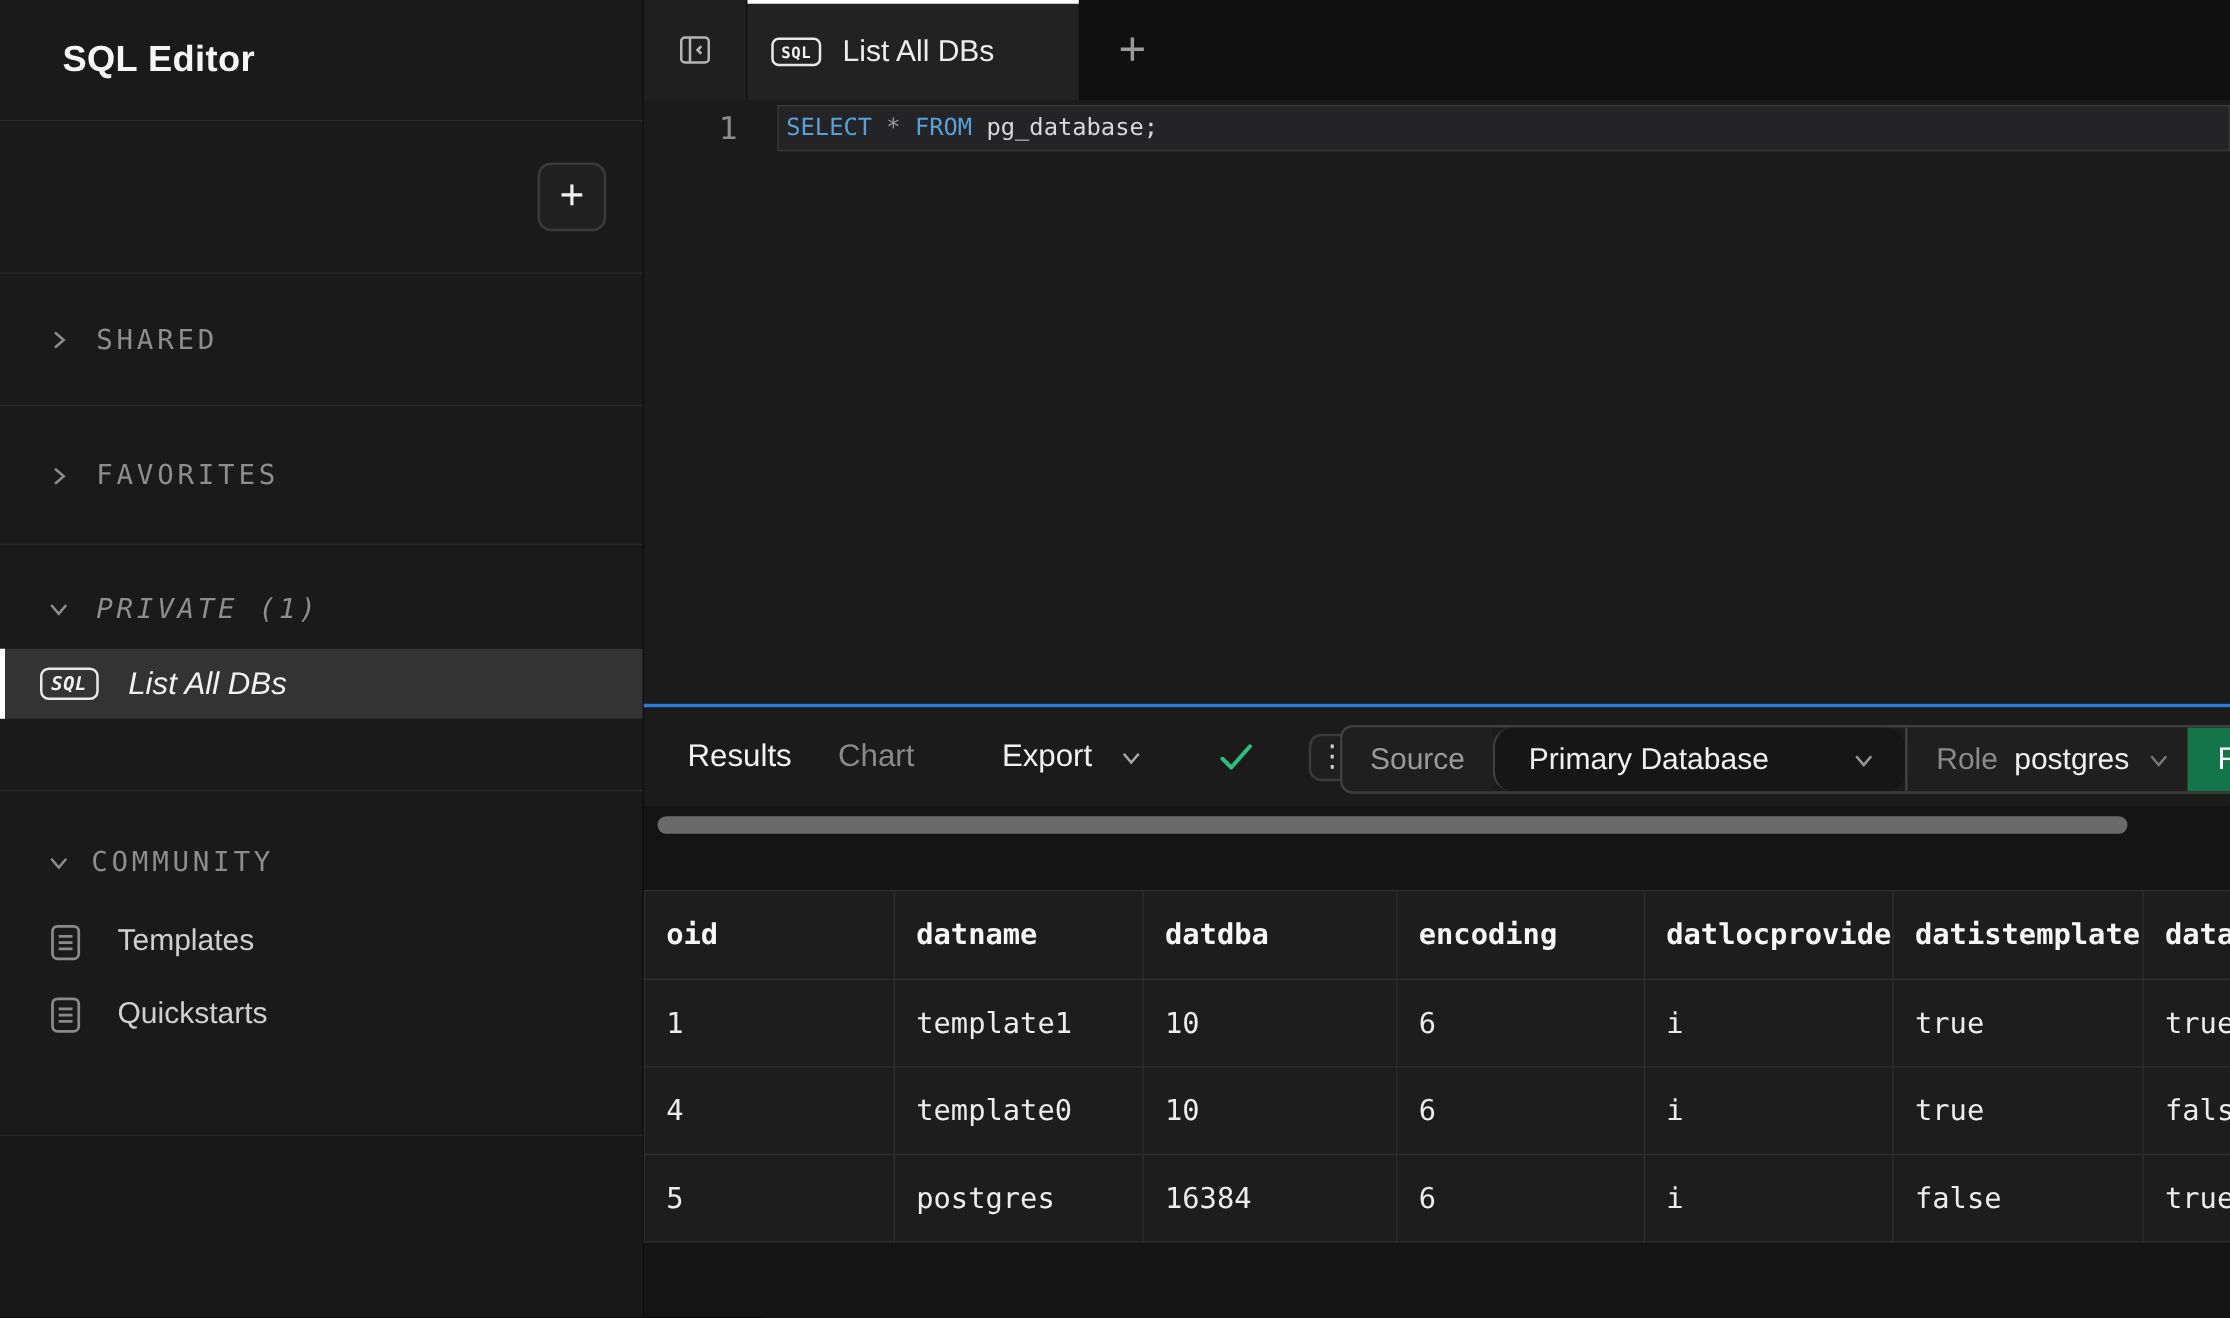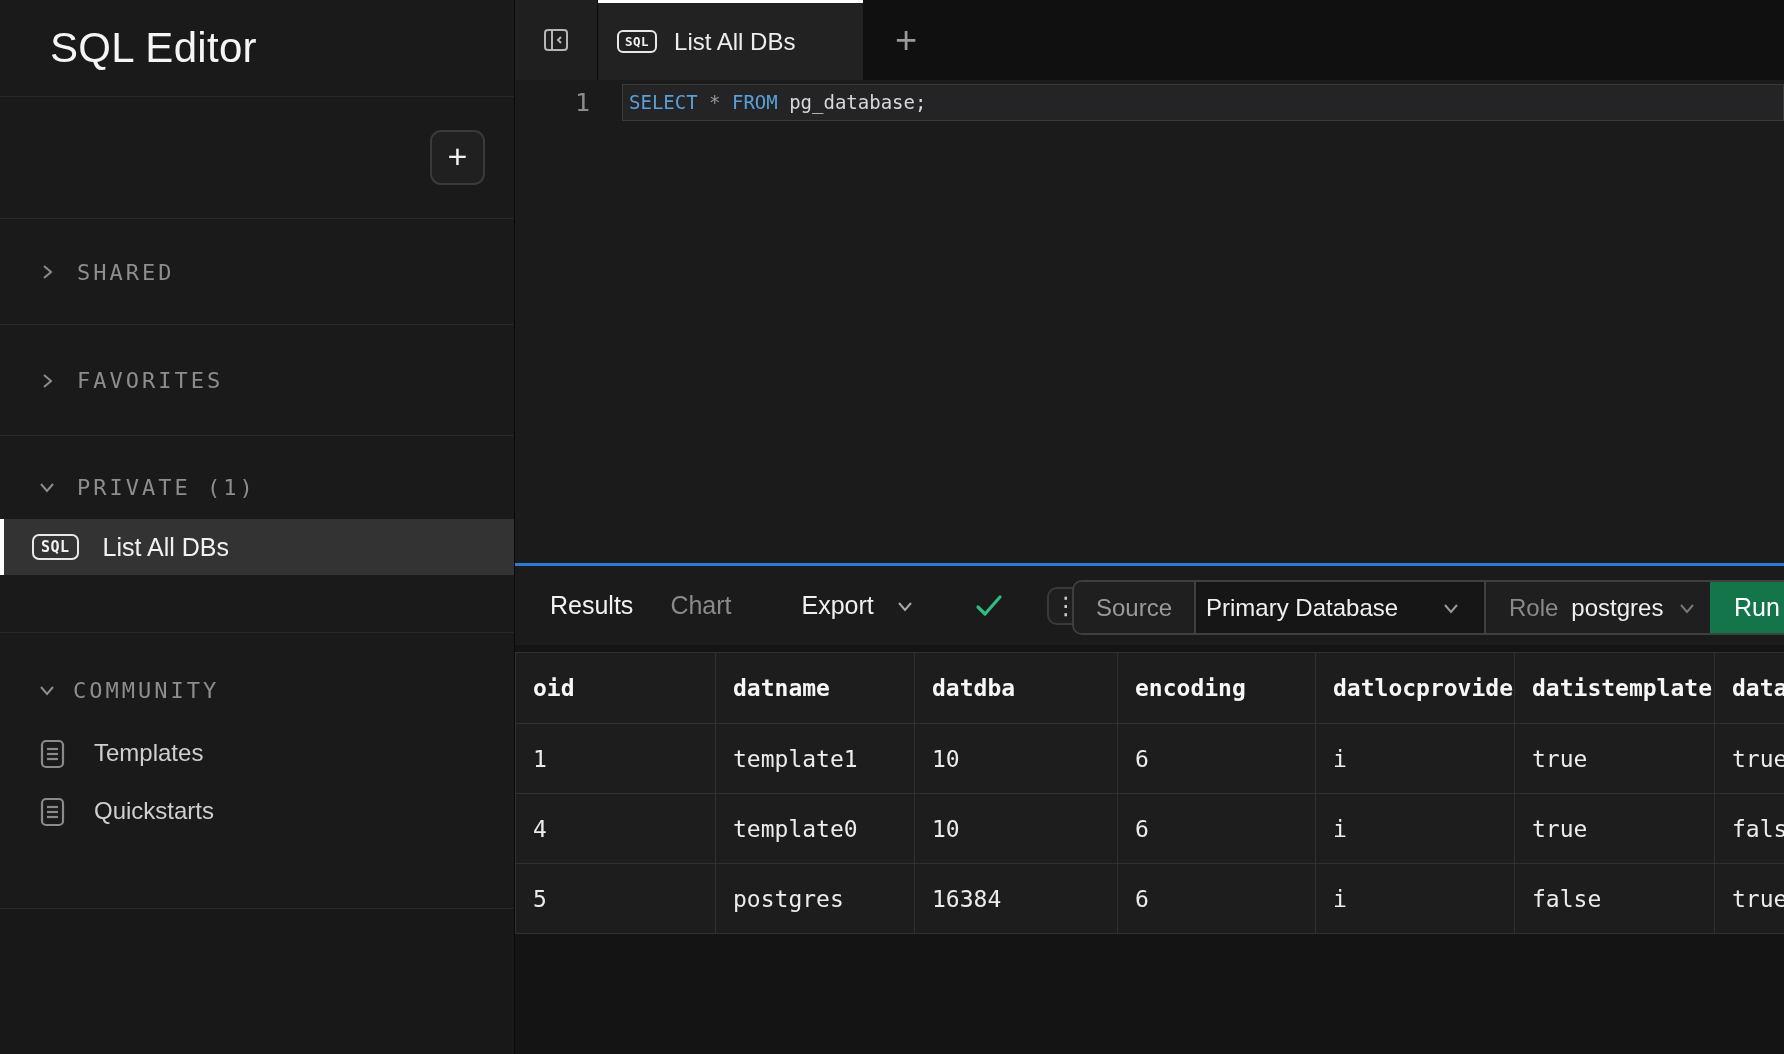--- a/index.html
+++ b/index.html
@@ -6,38 +6,38 @@
   .app {
     position:relative; width:1784px; height:1054px; overflow:hidden;
     background:#141414; font-family:"Liberation Sans", sans-serif;
     -webkit-font-smoothing:antialiased;
   }
   
   .sidebar { position:absolute; left:0; top:0; width:515px; height:1054px;
     background:#1a1a1a; border-right:1px solid #0a0a0a; box-sizing:border-box; }
   .sb-header { height:97px; border-bottom:1px solid #292929; display:flex; align-items:center;
     padding-left:50px; box-sizing:border-box; }
-  .sb-title { font-size:42px; font-weight:normal; color:#f5f5f5; letter-spacing:0.3px; }
+  .sb-title { font-size:29px; font-weight:bold; color:#f5f5f5; letter-spacing:0.3px; }
   .sb-search-sec { position:relative; height:122px; border-bottom:1px solid #292929; box-sizing:border-box; }
   .search-box { position:absolute; left:37px; top:33px; width:378px; height:55px;
     border:2px solid #3a3a3a; border-radius:10px; display:flex; align-items:center;
     box-sizing:border-box; padding:0 18px 0 16px; gap:14px; background:transparent; }
   .search-input { flex:1; background:transparent; border:none; outline:none;
     color:#cfcfcf; font-size:24px; font-family:"Liberation Sans",sans-serif; min-width:0; }
   .search-input::placeholder { color:#6e6e6e; }
   .new-query-btn { position:absolute; left:430px; top:33px; width:55px; height:55px;
     border:2px solid #3a3a3a; border-radius:11px; background:#202020; color:#f0f0f0;
     font-size:34px; font-weight:300; display:flex; align-items:center; justify-content:center;
     box-sizing:border-box; line-height:1; padding-bottom:4px; }
   .sb-section { border-bottom:1px solid #292929; box-sizing:border-box; }
   .sec-head { display:flex; align-items:center; gap:20px; padding-left:37px;
     color:#8d8d8d; font-family:"DejaVu Sans Mono",monospace; font-size:22px; letter-spacing:3px; }
   .sec-shared { height:106px; } .sec-shared .sec-head { height:106px; }
   .sec-favorites { height:111px; } .sec-favorites .sec-head { height:111px; }
-  .sec-private { height:167px; }
+  .sec-private { height:167px;font-style:italic; }
   .sec-private .sec-head { margin-top:30px; height:42px; }
   .sec-community { height:240px; }
   .sec-community .sec-head { margin-top:36px; height:42px;gap:16px; }
   .sb-item { display:flex; align-items:center; }
   .sb-item.selected { margin-top:11px; height:56px; background:#333333;
     border-left:4px solid #ffffff; padding-left:28px; gap:24px; box-sizing:border-box; }
   .sb-item-label { color:#f2f2f2; font-size:25px; }
   .sql-badge { display:inline-block; border:2.5px solid #e8e8e8; border-radius:7px;
     color:#f0f0f0; font-family:"DejaVu Sans Mono",monospace; font-weight:bold;
     font-size:15px; padding:4px 7px 3px; line-height:1; letter-spacing:0.5px; }
@@ -77,33 +77,33 @@
   .export-btn { display:flex; align-items:center; gap:20px; margin-right:58px;justify-content:space-between; }
   .export-label { color:#f0f0f0; font-size:25px; }
   .check-icon { margin-right:43px; display:flex; align-items:center; }
   .kebab-btn { width:38px; height:38px; border:2px solid #3a3a3a; border-radius:10px;
     background:#1f1f1f; color:#cccccc; display:flex; align-items:center; justify-content:center;
     font-size:24px; letter-spacing:0; box-sizing:border-box; line-height:1; }
   .selector-group { position:absolute; left:557px; top:14px; height:51px; display:flex;
     border:2px solid #3f3f3f; border-radius:10px; box-sizing:content-box; overflow:hidden; }
   .seg { display:flex; align-items:center; box-sizing:border-box; height:51px; }
   .seg-source { width:120px; justify-content:center; background:#1f1f1f; color:#9a9a9a; font-size:24px; }
-  .seg-db { width:290px; background:#161616; border-left:2px solid #3f3f3f;
-    padding:0 22px 0 10px; justify-content:space-between; }
+  .seg-db { width:330px; background:#161616; border-left:2px solid #3f3f3f;
+    padding:0 22px 0 27px; justify-content:space-between;border-radius:16px; }
   .seg-db-label { color:#f0f0f0; font-size:24px; }
   .seg-role { width:226px; background:#1f1f1f; border-left:2px solid #3f3f3f; padding:0 20px 0 23px; gap:13px; }
   .role-label { color:#8a8a8a; font-size:24px; }
   .role-value { color:#f0f0f0; font-size:24px; flex:1; }
   .run-btn { width:165px; background:#14754a; display:flex; align-items:center;
     padding-left:24px; gap:15px; box-sizing:border-box; height:51px; }
   .run-label { color:#ffffff; font-size:25px; }
   .run-shortcut { color:#8fd8b0; font-size:26px; font-family:"DejaVu Sans",sans-serif; }
   .hscroll { position:absolute; left:0; top:645px; width:100%; height:27px; }
   .hthumb { position:absolute; left:11px; top:8px; width:1176px; height:14px; border-radius:7px; background:#6a6a6a; }
-  .results-area { position:absolute; left:0; top:652px; width:100%; height:310px; overflow:hidden; }
+  .results-area { position:absolute; left:0; top:712px; width:100%; height:310px; overflow:hidden; }
   table.results { border-collapse:collapse; table-layout:fixed; width:1399px;
     font-family:"DejaVu Sans Mono",monospace; font-size:23px; }
   table.results th, table.results td { border:1px solid #313131; padding:0 6px 0 17px;
     text-align:left; white-space:nowrap; overflow:hidden; background:#1d1d1d; box-sizing:border-box; }
   table.results th { height:71px; font-weight:bold; color:#f7f7f7; }
   table.results td { height:70px; font-weight:normal; color:#ececec; }
 </style>
 </head>
 <body>
 

